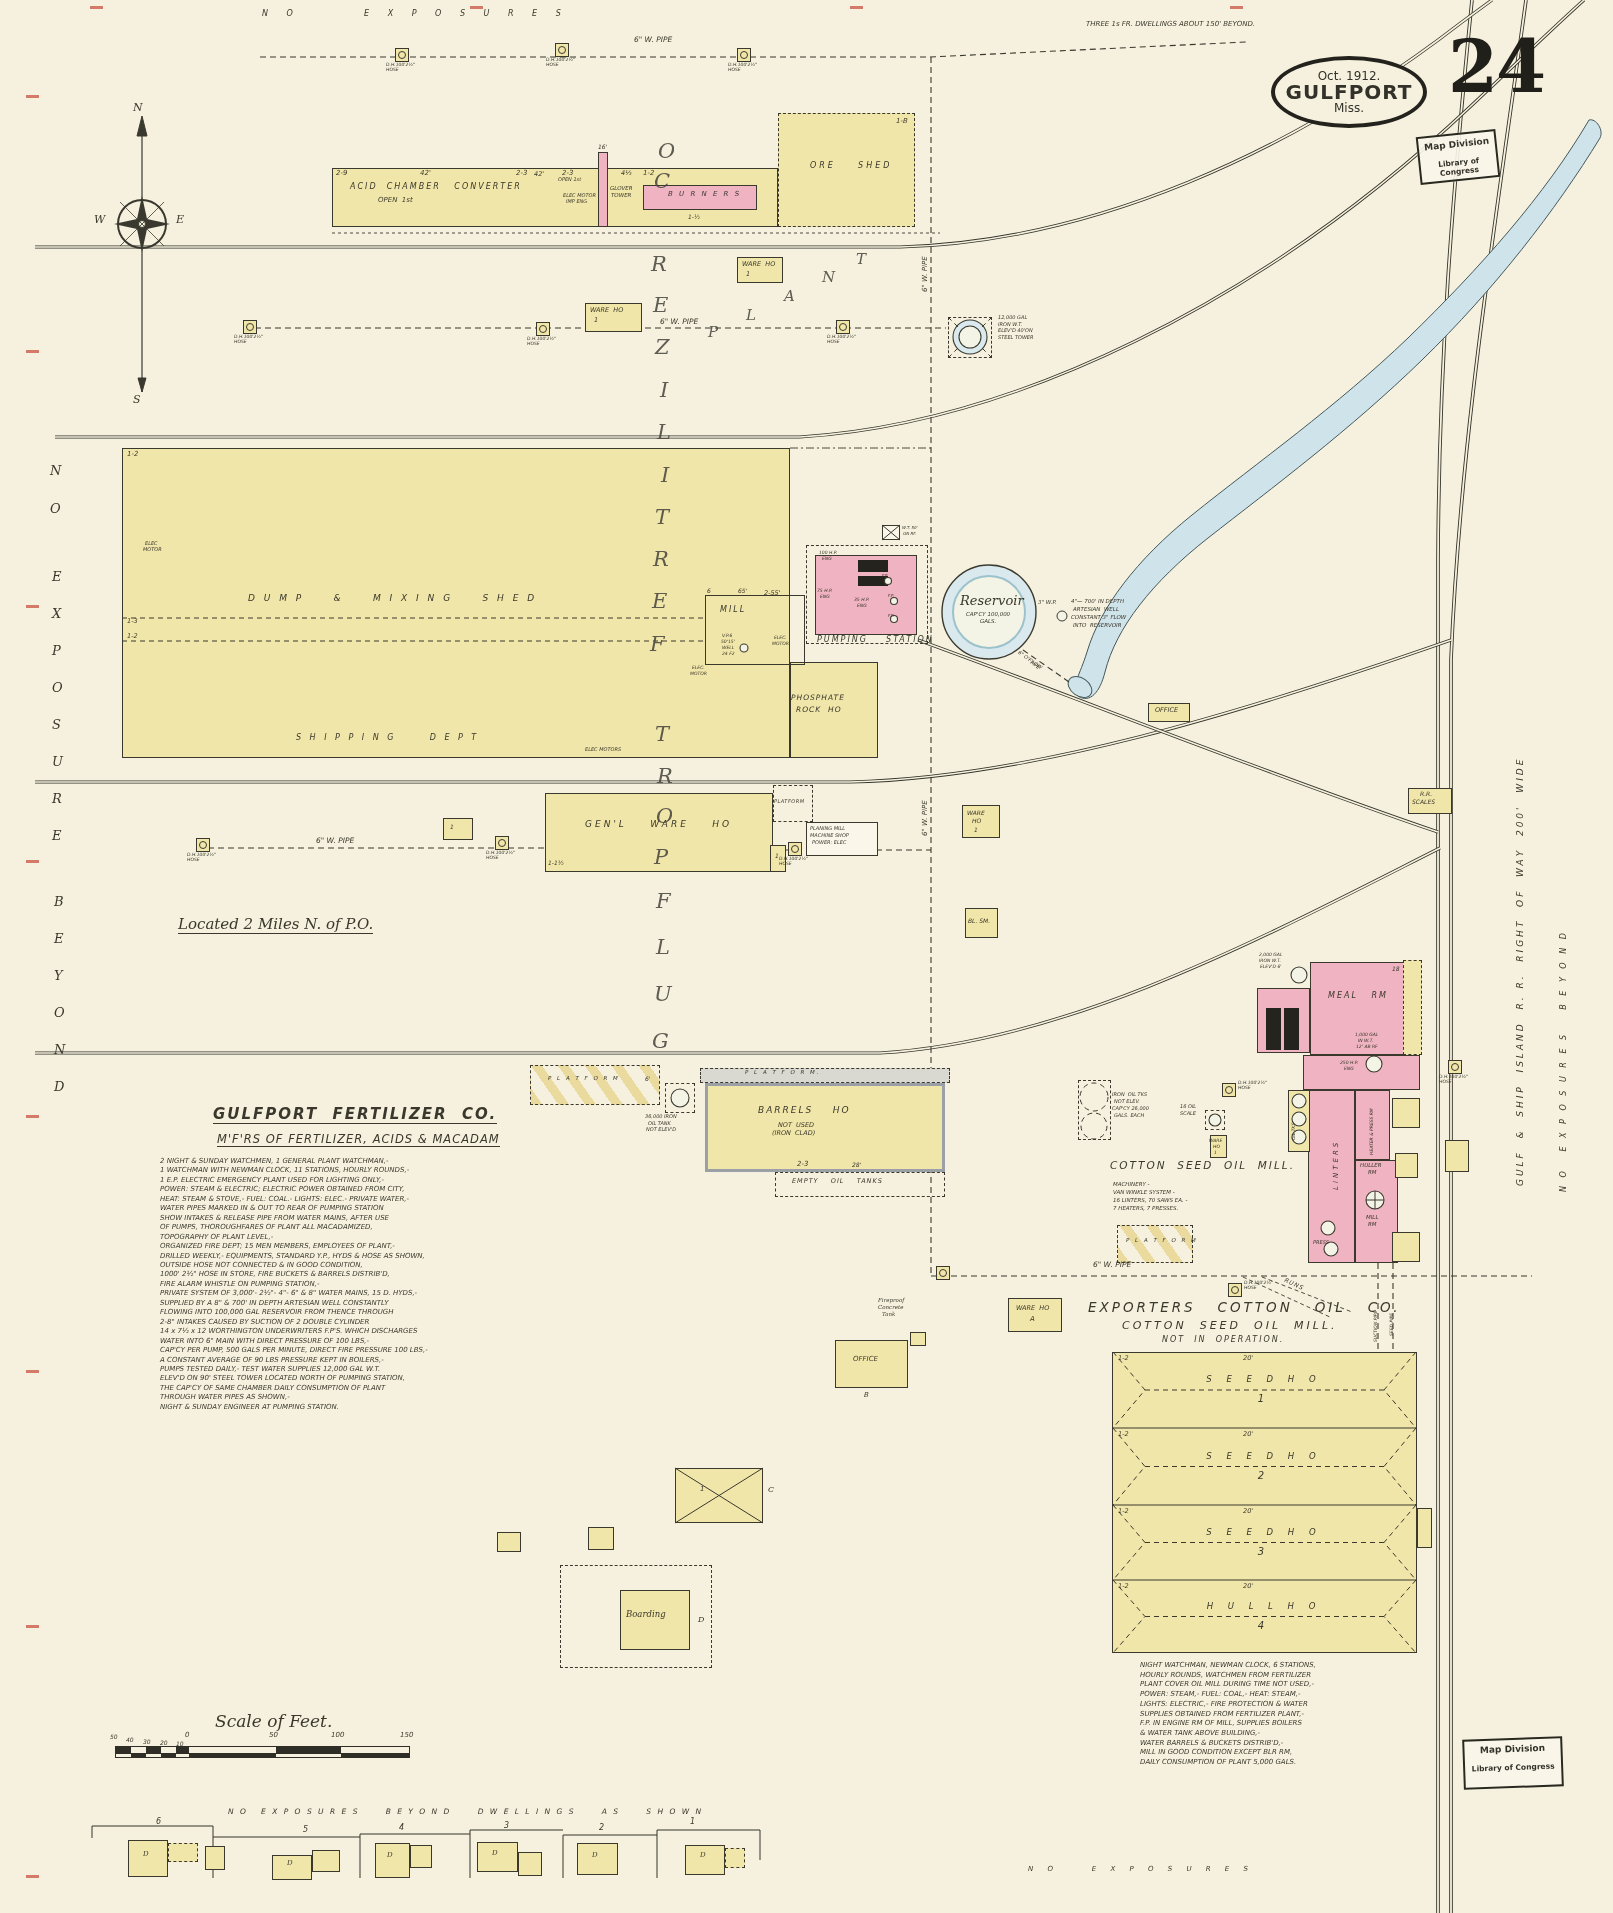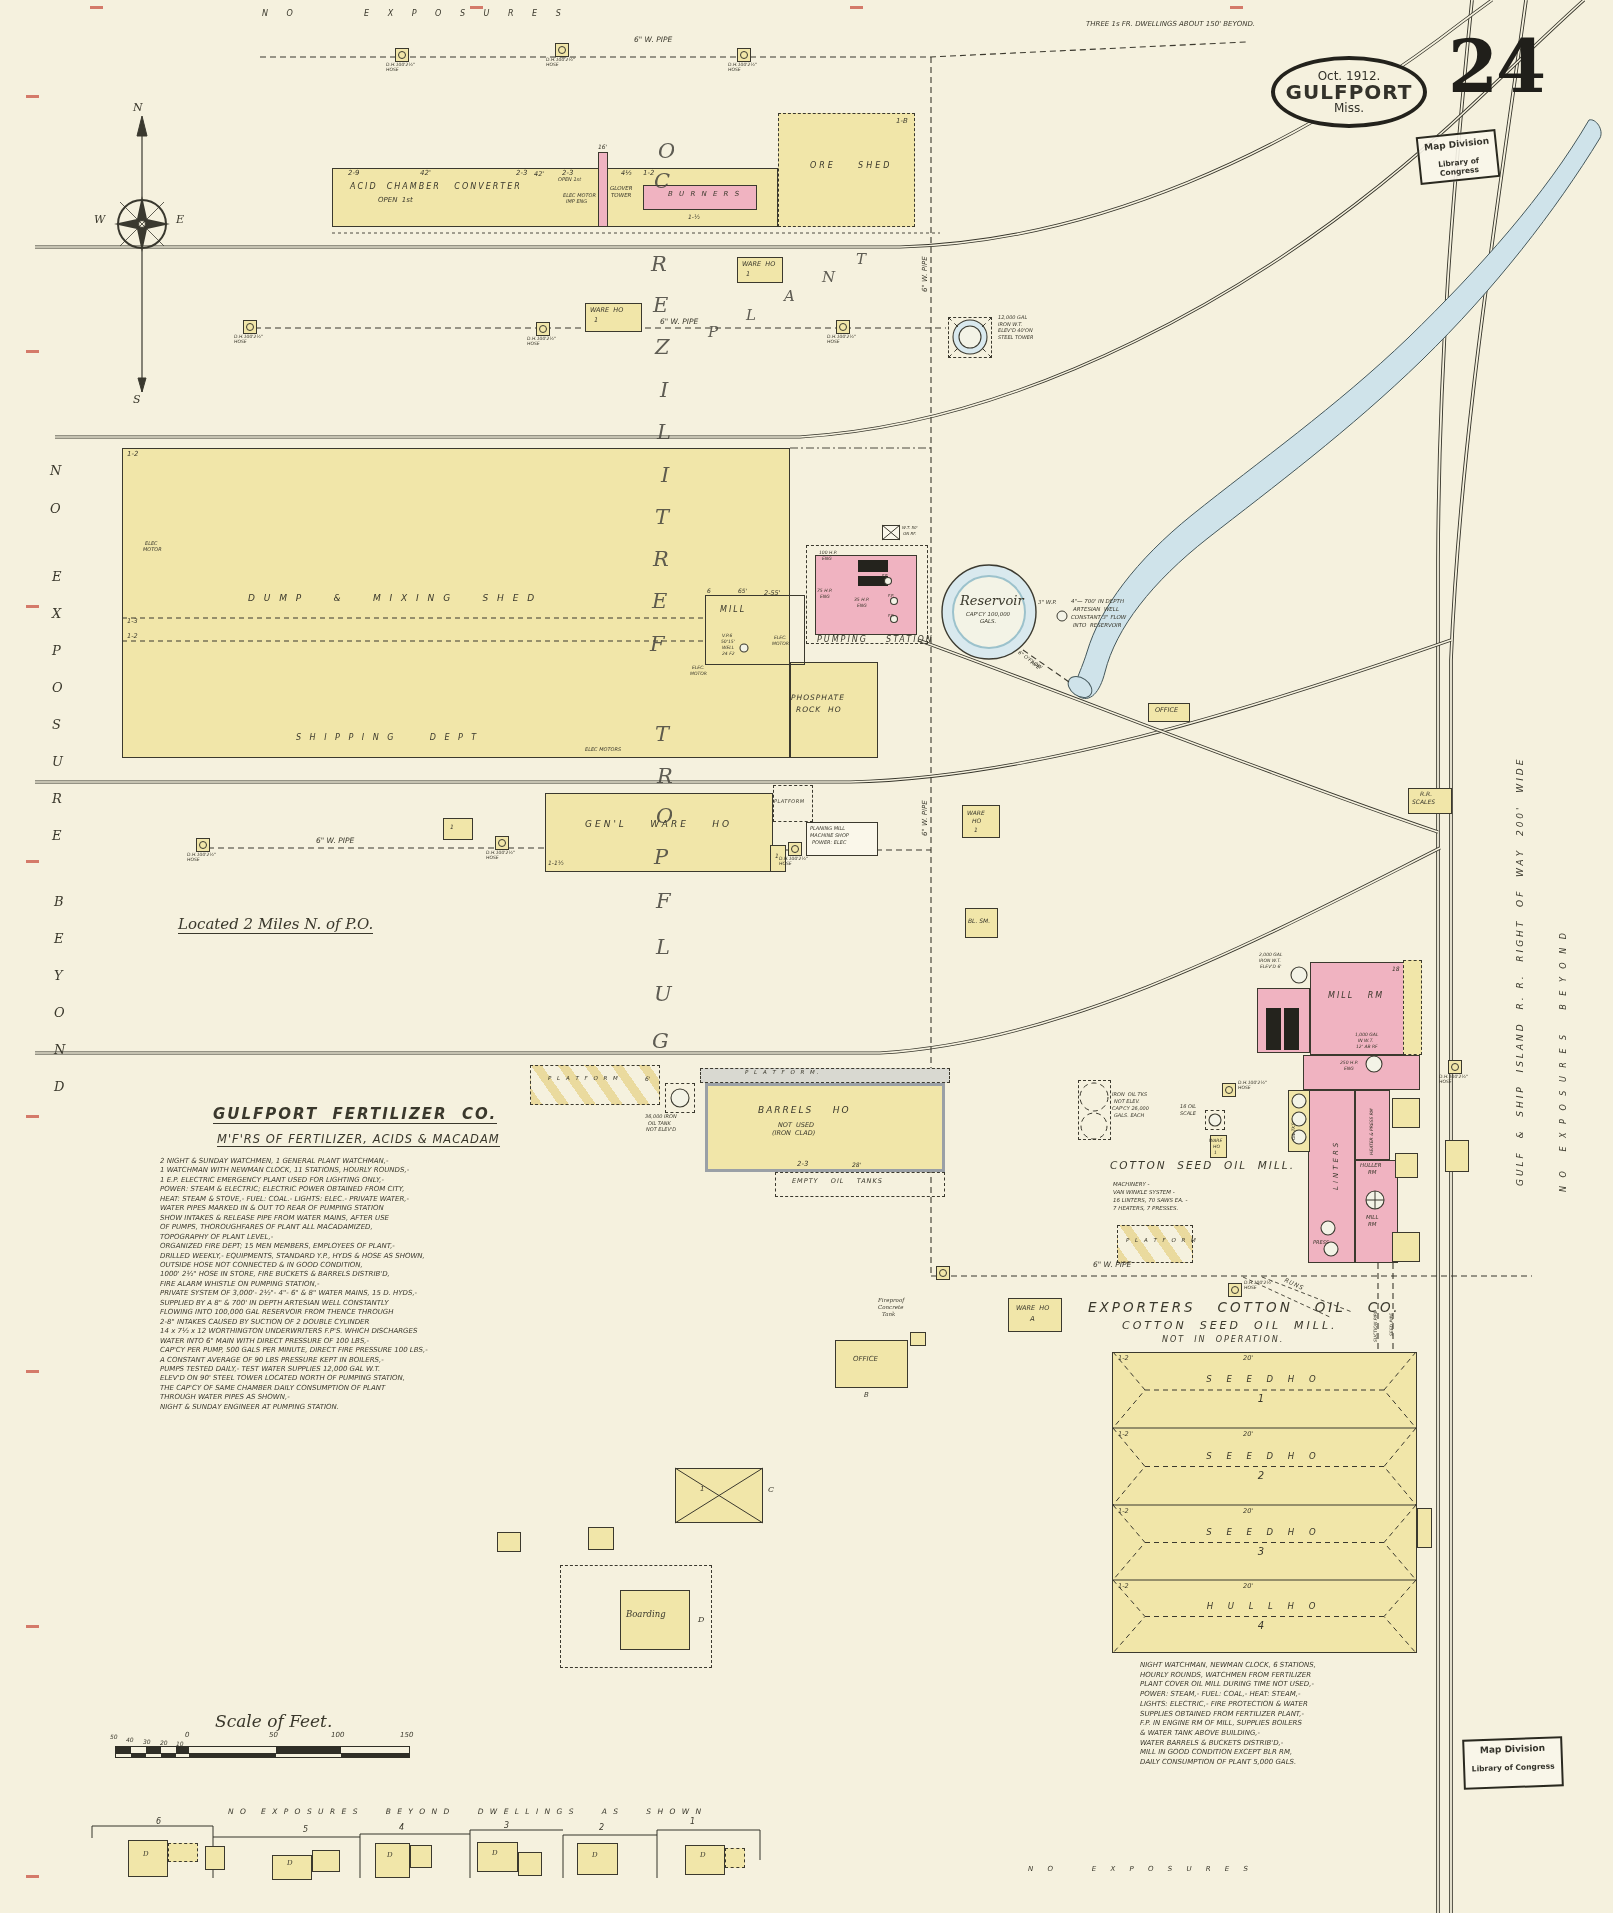--- a/index.html
+++ b/index.html
@@ -301,21 +301,21 @@
     <div class="box f-y b-s" style="left: 375px; top: 1843px; width: 35px; height: 35px;"></div>
     <div class="box f-y b-s" style="left: 410px; top: 1845px; width: 22px; height: 23px;"></div>
     <div class="box f-y b-s" style="left: 477px; top: 1842px; width: 41px; height: 30px;"></div>
     <div class="box f-y b-s" style="left: 518px; top: 1852px; width: 24px; height: 24px;"></div>
     <div class="box f-y b-s" style="left: 577px; top: 1843px; width: 41px; height: 32px;"></div>
     <div class="box f-y b-s" style="left: 685px; top: 1845px; width: 40px; height: 30px;"></div>
     <div class="box f-y b-d" style="left: 725px; top: 1848px; width: 20px; height: 20px;"></div>
     <div class="lbl" style="left: 262px; top: 10px; font-size: 8px; letter-spacing: 8px;">N O      E X P O S U R E S</div>
     <div class="lbl" style="left: 1086px; top: 21px; font-size: 7px;">THREE 1s FR. DWELLINGS ABOUT 150' BEYOND.</div>
     <div class="lbl" style="left: 634px; top: 36px; font-size: 7.5px;">6" W. PIPE</div>
-    <div class="lbl" style="left: 348px; top: 170px; font-size: 7px;">2-9</div>
+    <div class="lbl" style="left: 336px; top: 170px; font-size: 7px;">2-9</div>
     <div class="lbl" style="left: 420px; top: 170px; font-size: 7px;">42'</div>
     <div class="lbl" style="left: 350px; top: 183px; font-size: 8px; letter-spacing: 2px;">ACID  CHAMBER   CONVERTER</div>
     <div class="lbl" style="left: 378px; top: 197px; font-size: 7px;">OPEN  1st</div>
     <div class="lbl" style="left: 516px; top: 170px; font-size: 7px;">2-3</div>
     <div class="lbl" style="left: 534px; top: 171px; font-size: 6.5px;">42'</div>
     <div class="lbl" style="left: 562px; top: 170px; font-size: 7px;">2-3</div>
     <div class="lbl" style="left: 558px; top: 177px; font-size: 5px;">OPEN 1st</div>
     <div class="lbl" style="left: 563px; top: 193px; font-size: 5px;">ELEC MOTOR</div>
     <div class="lbl" style="left: 566px; top: 199px; font-size: 5px;">IMP ENG</div>
     <div class="lbl" style="left: 610px; top: 186px; font-size: 5.5px;">GLOVER</div>
@@ -431,21 +431,21 @@
     <div class="lbl" style="left: 745px; top: 1070px; font-size: 5.5px; letter-spacing: 2px;">P L A T F O R M.</div>
     <div class="lbl" style="left: 758px; top: 1106px; font-size: 9px; letter-spacing: 2px;">BARRELS    HO</div>
     <div class="lbl" style="left: 778px; top: 1122px; font-size: 6.5px;">NOT  USED</div>
     <div class="lbl" style="left: 772px; top: 1130px; font-size: 6.5px;">(IRON  CLAD)</div>
     <div class="lbl" style="left: 797px; top: 1161px; font-size: 7px;">2-3</div>
     <div class="lbl" style="left: 852px; top: 1162px; font-size: 6px;">28'</div>
     <div class="lbl" style="left: 792px; top: 1178px; font-size: 6.5px; letter-spacing: 1px;">EMPTY    OIL    TANKS</div>
     <div class="lbl" style="left: 1259px; top: 953px; font-size: 4.5px;">2,000 GAL</div>
     <div class="lbl" style="left: 1259px; top: 959px; font-size: 4.5px;">IRON W.T.</div>
     <div class="lbl" style="left: 1260px; top: 965px; font-size: 4.5px;">ELEV'D 6'</div>
-    <div class="lbl" style="left: 1328px; top: 992px; font-size: 8px; letter-spacing: 2px;">MILL   RM</div>
+    <div class="lbl" style="left: 1328px; top: 992px; font-size: 8px; letter-spacing: 2px;">MEAL   RM</div>
     <div class="lbl" style="left: 1392px; top: 966px; font-size: 6px;">18</div>
     <div class="lbl" style="left: 1355px; top: 1033px; font-size: 4.5px;">1,000 GAL</div>
     <div class="lbl" style="left: 1358px; top: 1039px; font-size: 4.5px;">IN W.T.</div>
     <div class="lbl" style="left: 1356px; top: 1045px; font-size: 4.5px;">12' AB RF</div>
     <div class="lbl" style="left: 1340px; top: 1061px; font-size: 4.5px;">250 H.P.</div>
     <div class="lbl" style="left: 1344px; top: 1067px; font-size: 4.5px;">ENG</div>
     <div class="lbl" style="left: 1333px; top: 1190px; font-size: 7px; letter-spacing: 3px; transform: rotate(-90deg);">LINTERS</div>
     <div class="lbl" style="left: 1370px; top: 1155px; font-size: 4.5px; transform: rotate(-90deg);">HEATER &amp; PRESS RM</div>
     <div class="lbl" style="left: 1360px; top: 1163px; font-size: 5.5px;">HULLER</div>
     <div class="lbl" style="left: 1368px; top: 1170px; font-size: 5.5px;">RM</div>

